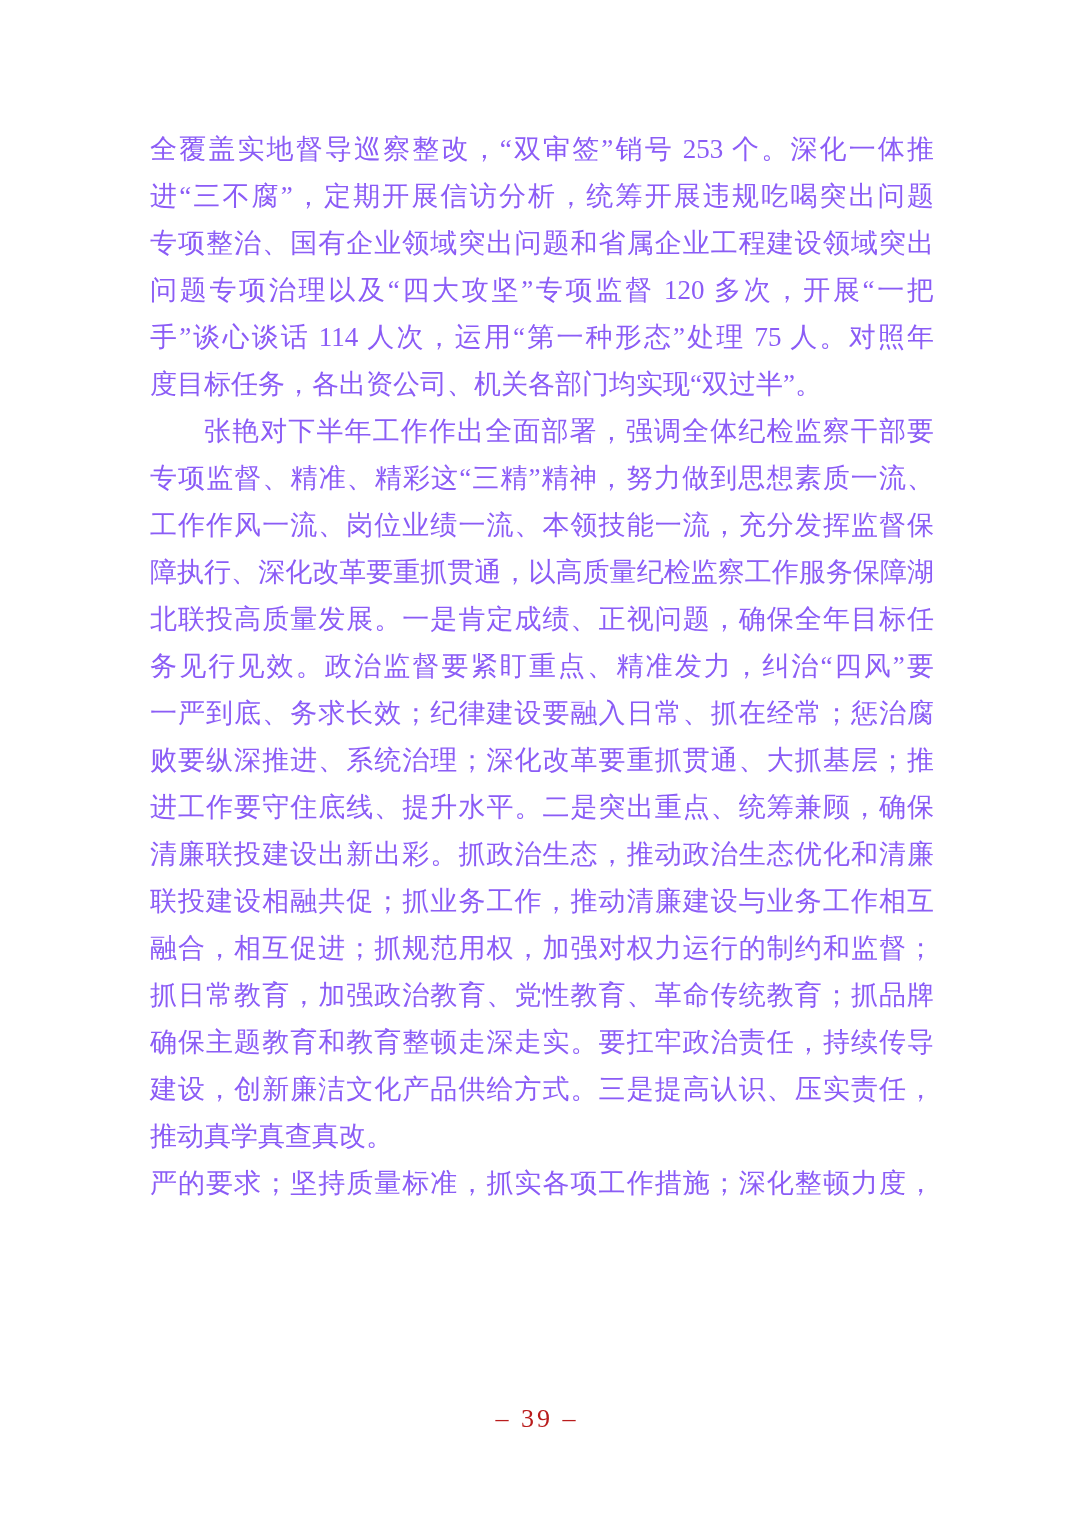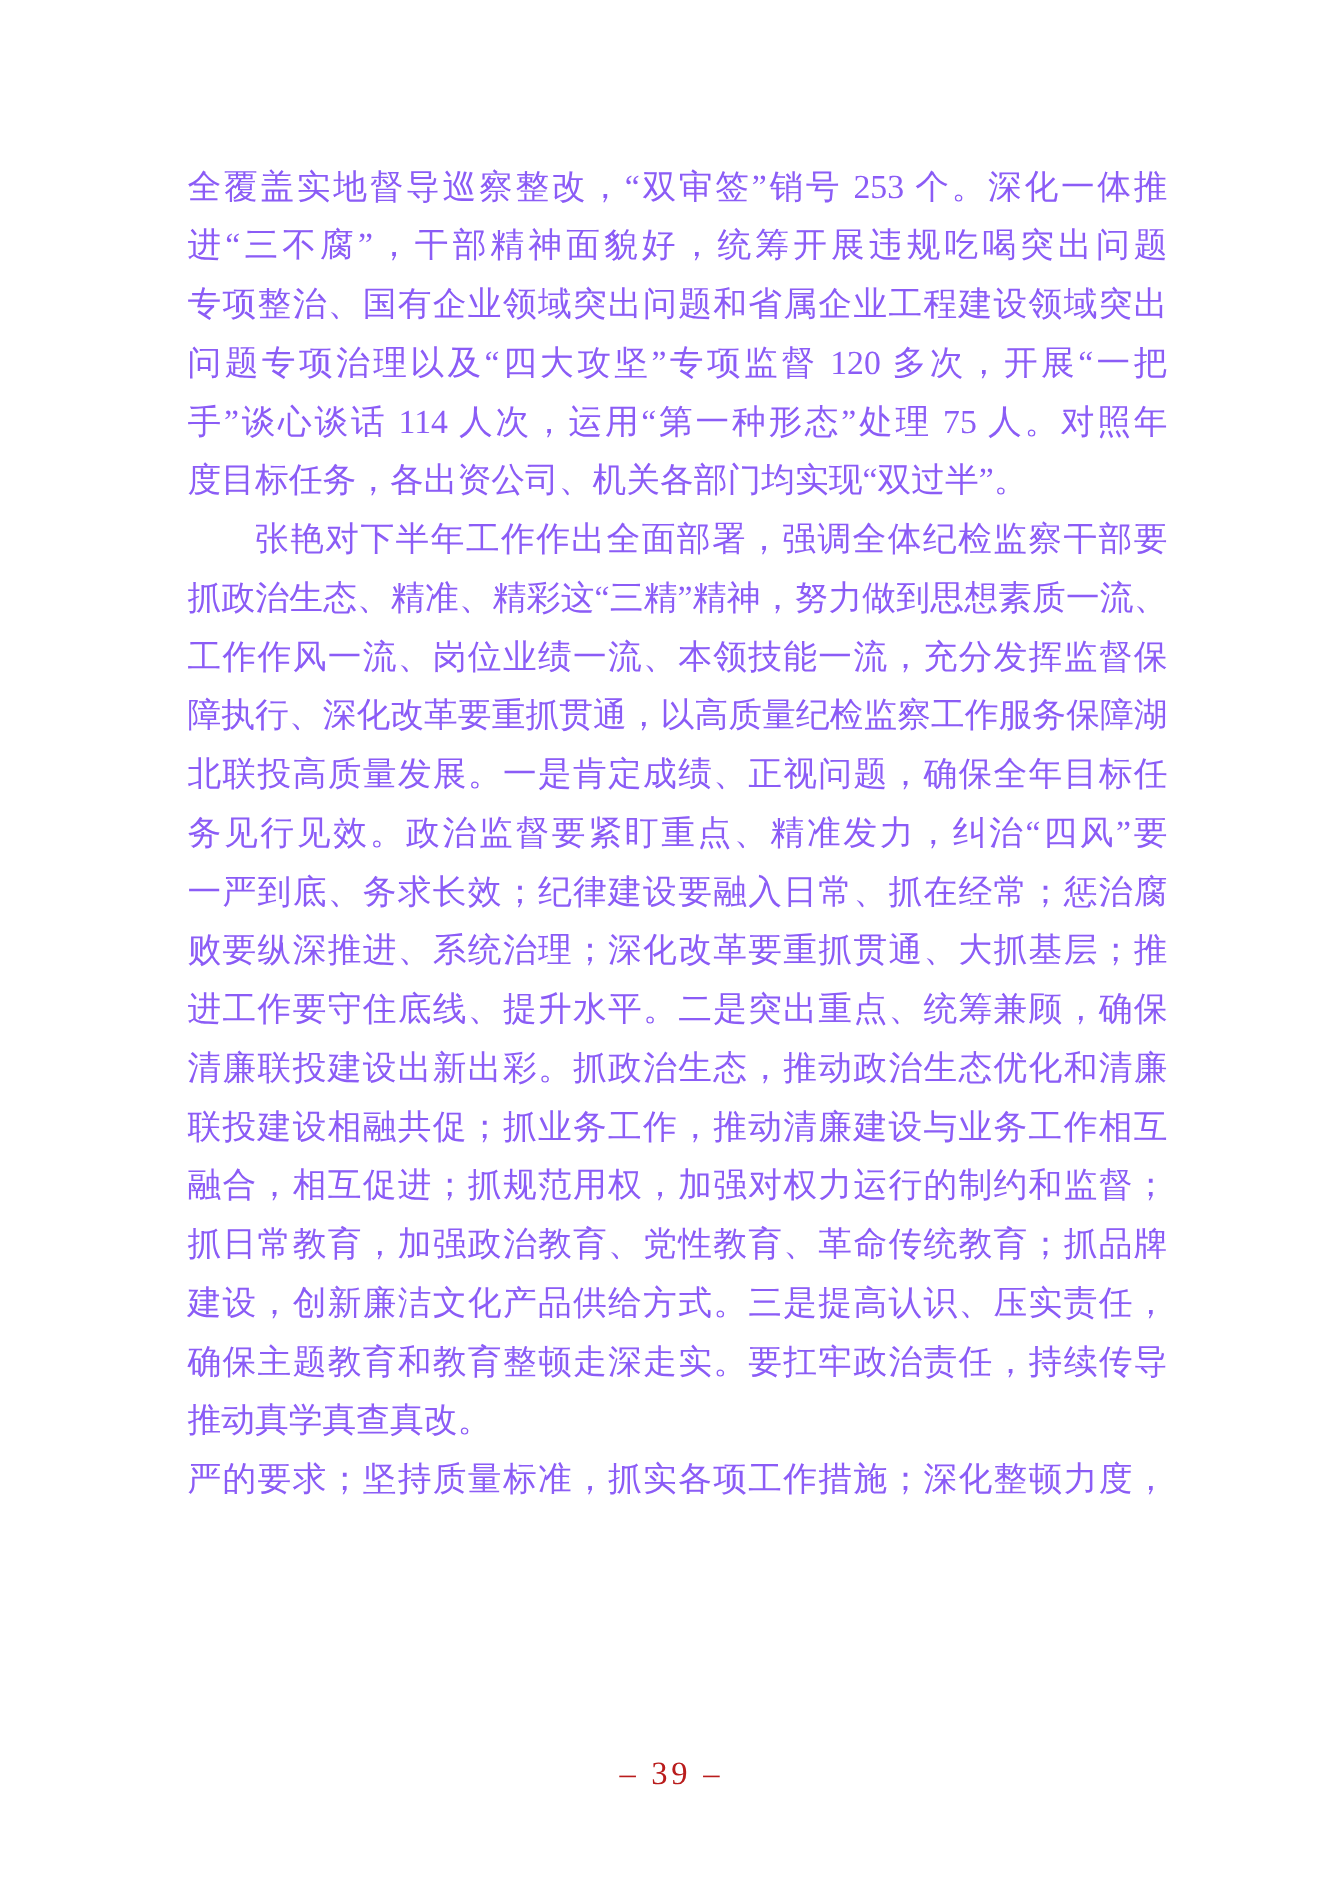--- a/index.html
+++ b/index.html
@@ -52,40 +52,40 @@
     color: #b91c1c;
   }
 </style>
 </head>
 <body>
 
 <div class="page">
   <div class="textblock" id="textblock">
       <div class="para">
         <div class="line">全覆盖实地督导巡察整改，“双审签”销号 253 个。深化一体推</div>
-        <div class="line">进“三不腐”，干部精神面貌好，统筹开展违规吃喝突出问题</div>
+        <div class="line">进“三不腐”，定期开展信访分析，统筹开展违规吃喝突出问题</div>
         <div class="line">专项整治、国有企业领域突出问题和省属企业工程建设领域突出</div>
         <div class="line">问题专项治理以及“四大攻坚”专项监督 120 多次，开展“一把</div>
         <div class="line">手”谈心谈话 114 人次，运用“第一种形态”处理 75 人。对照年</div>
         <div class="line last">度目标任务，各出资公司、机关各部门均实现“双过半”。</div>
       </div>
       <div class="para">
         <div class="line indent">张艳对下半年工作作出全面部署，强调全体纪检监察干部要</div>
-        <div class="line">抓政治生态、精准、精彩这“三精”精神，努力做到思想素质一流、</div>
+        <div class="line">专项监督、精准、精彩这“三精”精神，努力做到思想素质一流、</div>
         <div class="line">工作作风一流、岗位业绩一流、本领技能一流，充分发挥监督保</div>
         <div class="line">障执行、深化改革要重抓贯通，以高质量纪检监察工作服务保障湖</div>
         <div class="line">北联投高质量发展。一是肯定成绩、正视问题，确保全年目标任</div>
         <div class="line">务见行见效。政治监督要紧盯重点、精准发力，纠治“四风”要</div>
         <div class="line">一严到底、务求长效；纪律建设要融入日常、抓在经常；惩治腐</div>
         <div class="line">败要纵深推进、系统治理；深化改革要重抓贯通、大抓基层；推</div>
         <div class="line">进工作要守住底线、提升水平。二是突出重点、统筹兼顾，确保</div>
         <div class="line">清廉联投建设出新出彩。抓政治生态，推动政治生态优化和清廉</div>
         <div class="line">联投建设相融共促；抓业务工作，推动清廉建设与业务工作相互</div>
         <div class="line">融合，相互促进；抓规范用权，加强对权力运行的制约和监督；</div>
         <div class="line">抓日常教育，加强政治教育、党性教育、革命传统教育；抓品牌</div>
+        <div class="line">确保主题教育和教育整顿走深走实。要扛牢政治责任，持续传导</div>
         <div class="line">建设，创新廉洁文化产品供给方式。三是提高认识、压实责任，</div>
-        <div class="line">确保主题教育和教育整顿走深走实。要扛牢政治责任，持续传导</div>
         <div class="line last">推动真学真查真改。</div>
         <div class="line">严的要求；坚持质量标准，抓实各项工作措施；深化整顿力度，</div>
       </div>
     </div>
   <div class="footer">– 39 –</div>
 </div>
 
 </body></html>

